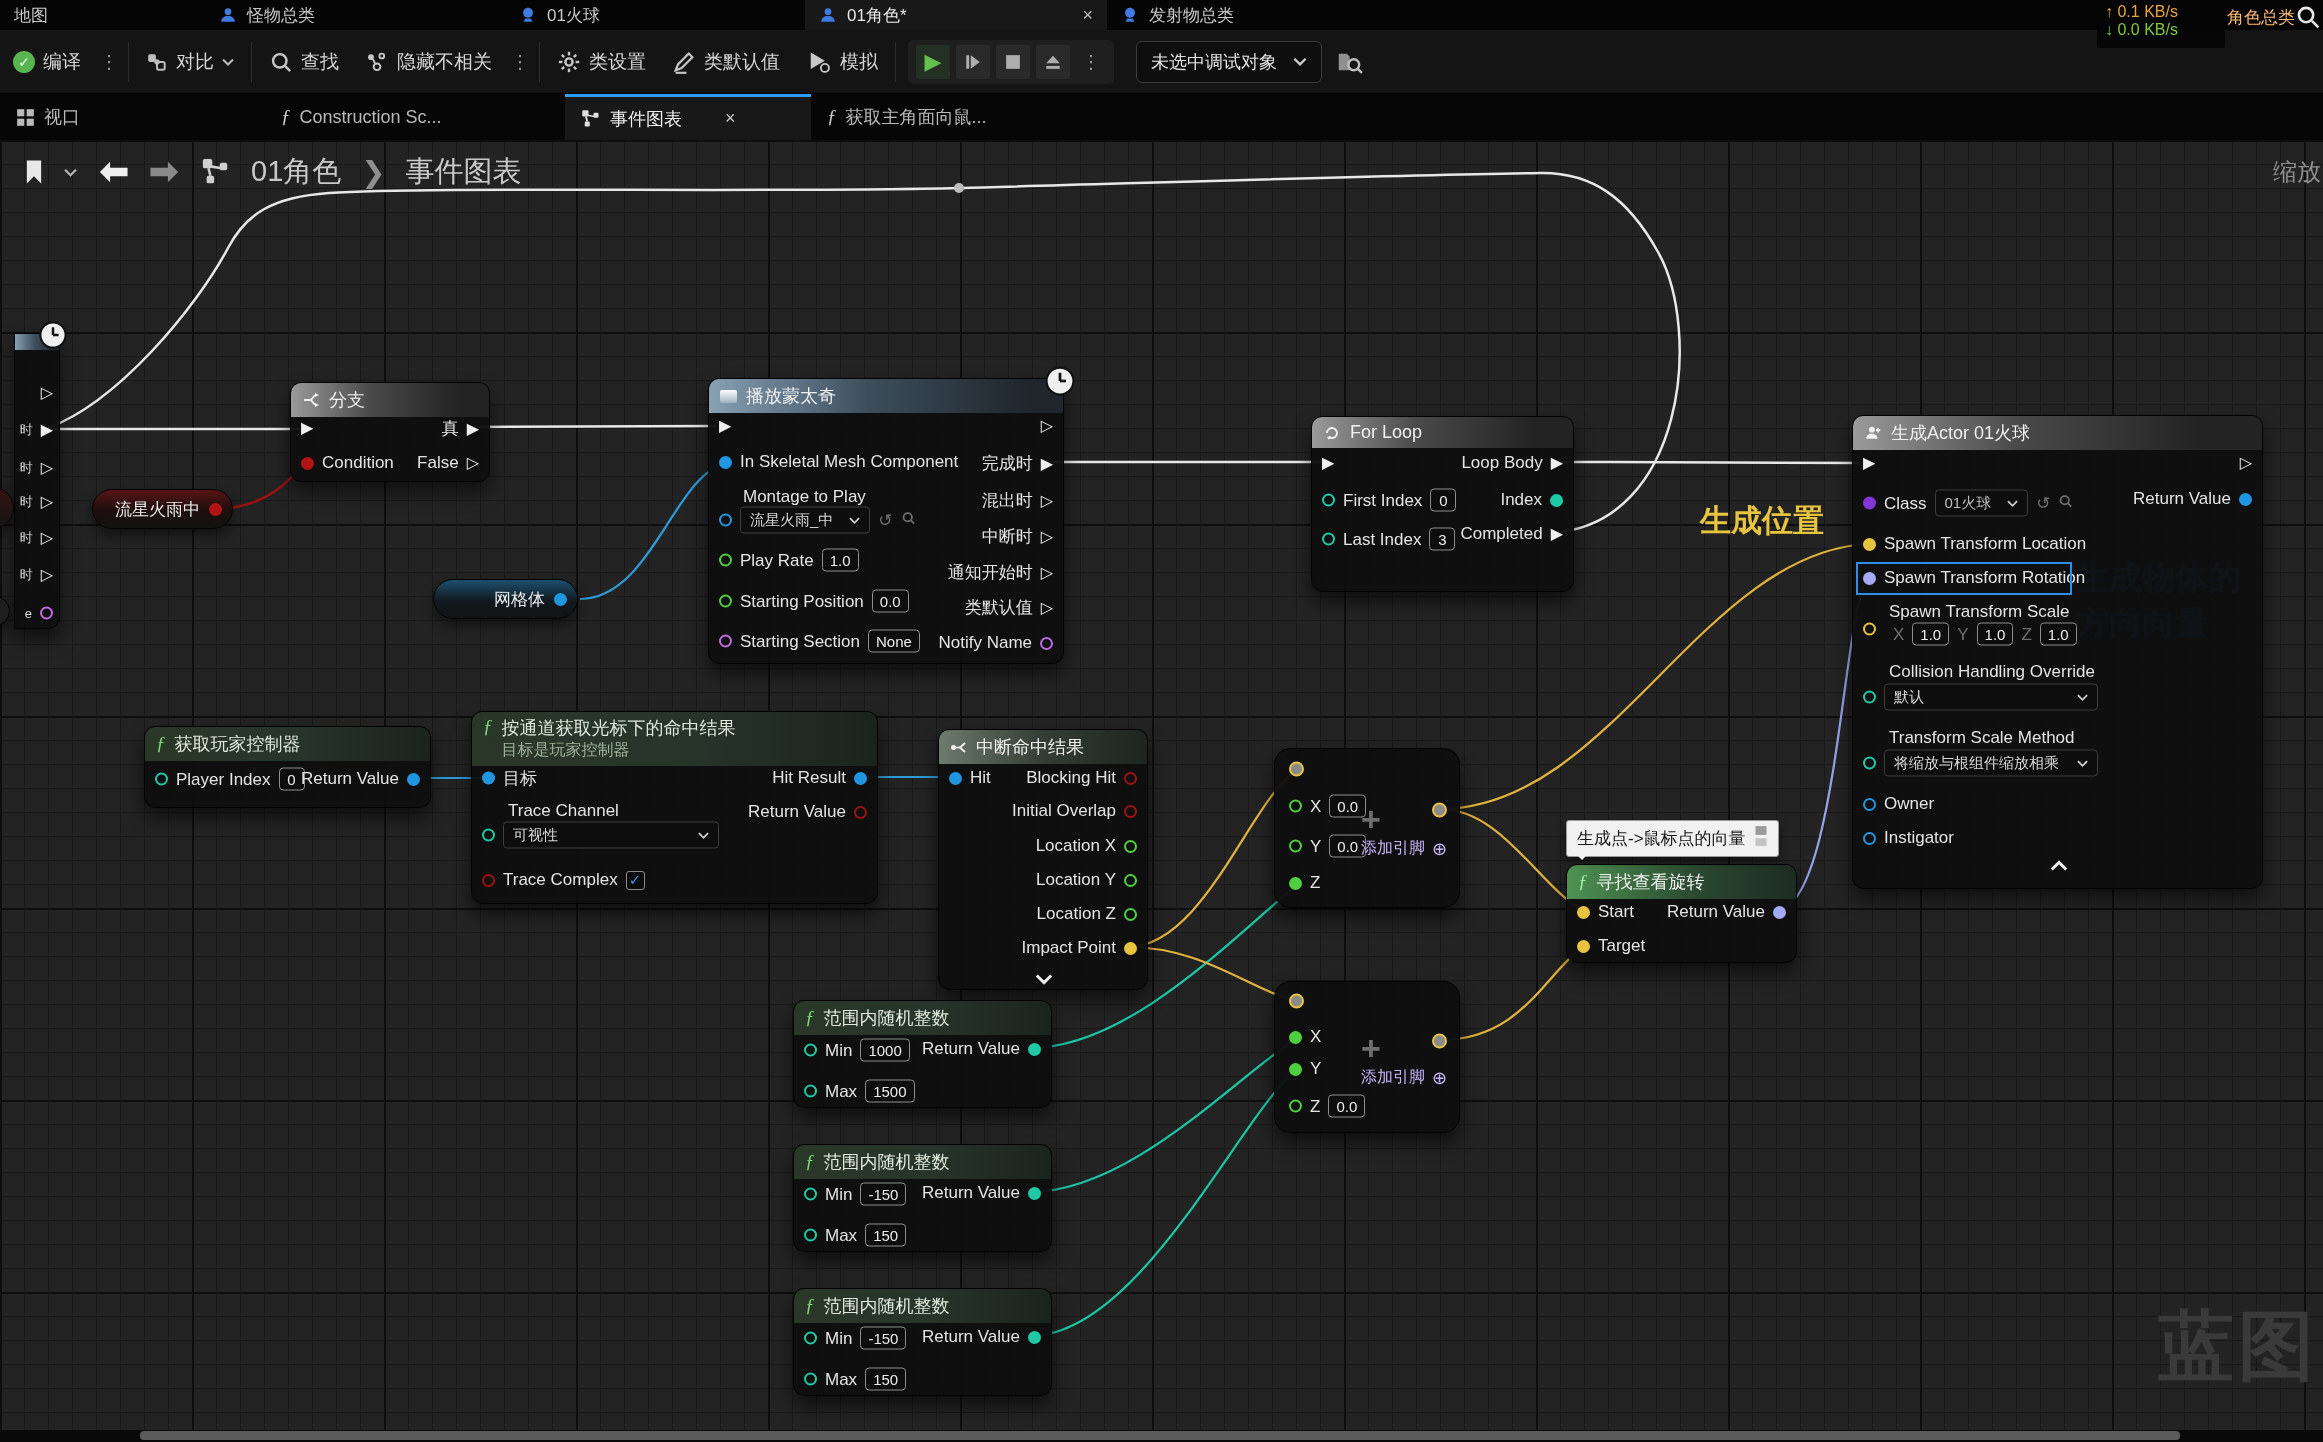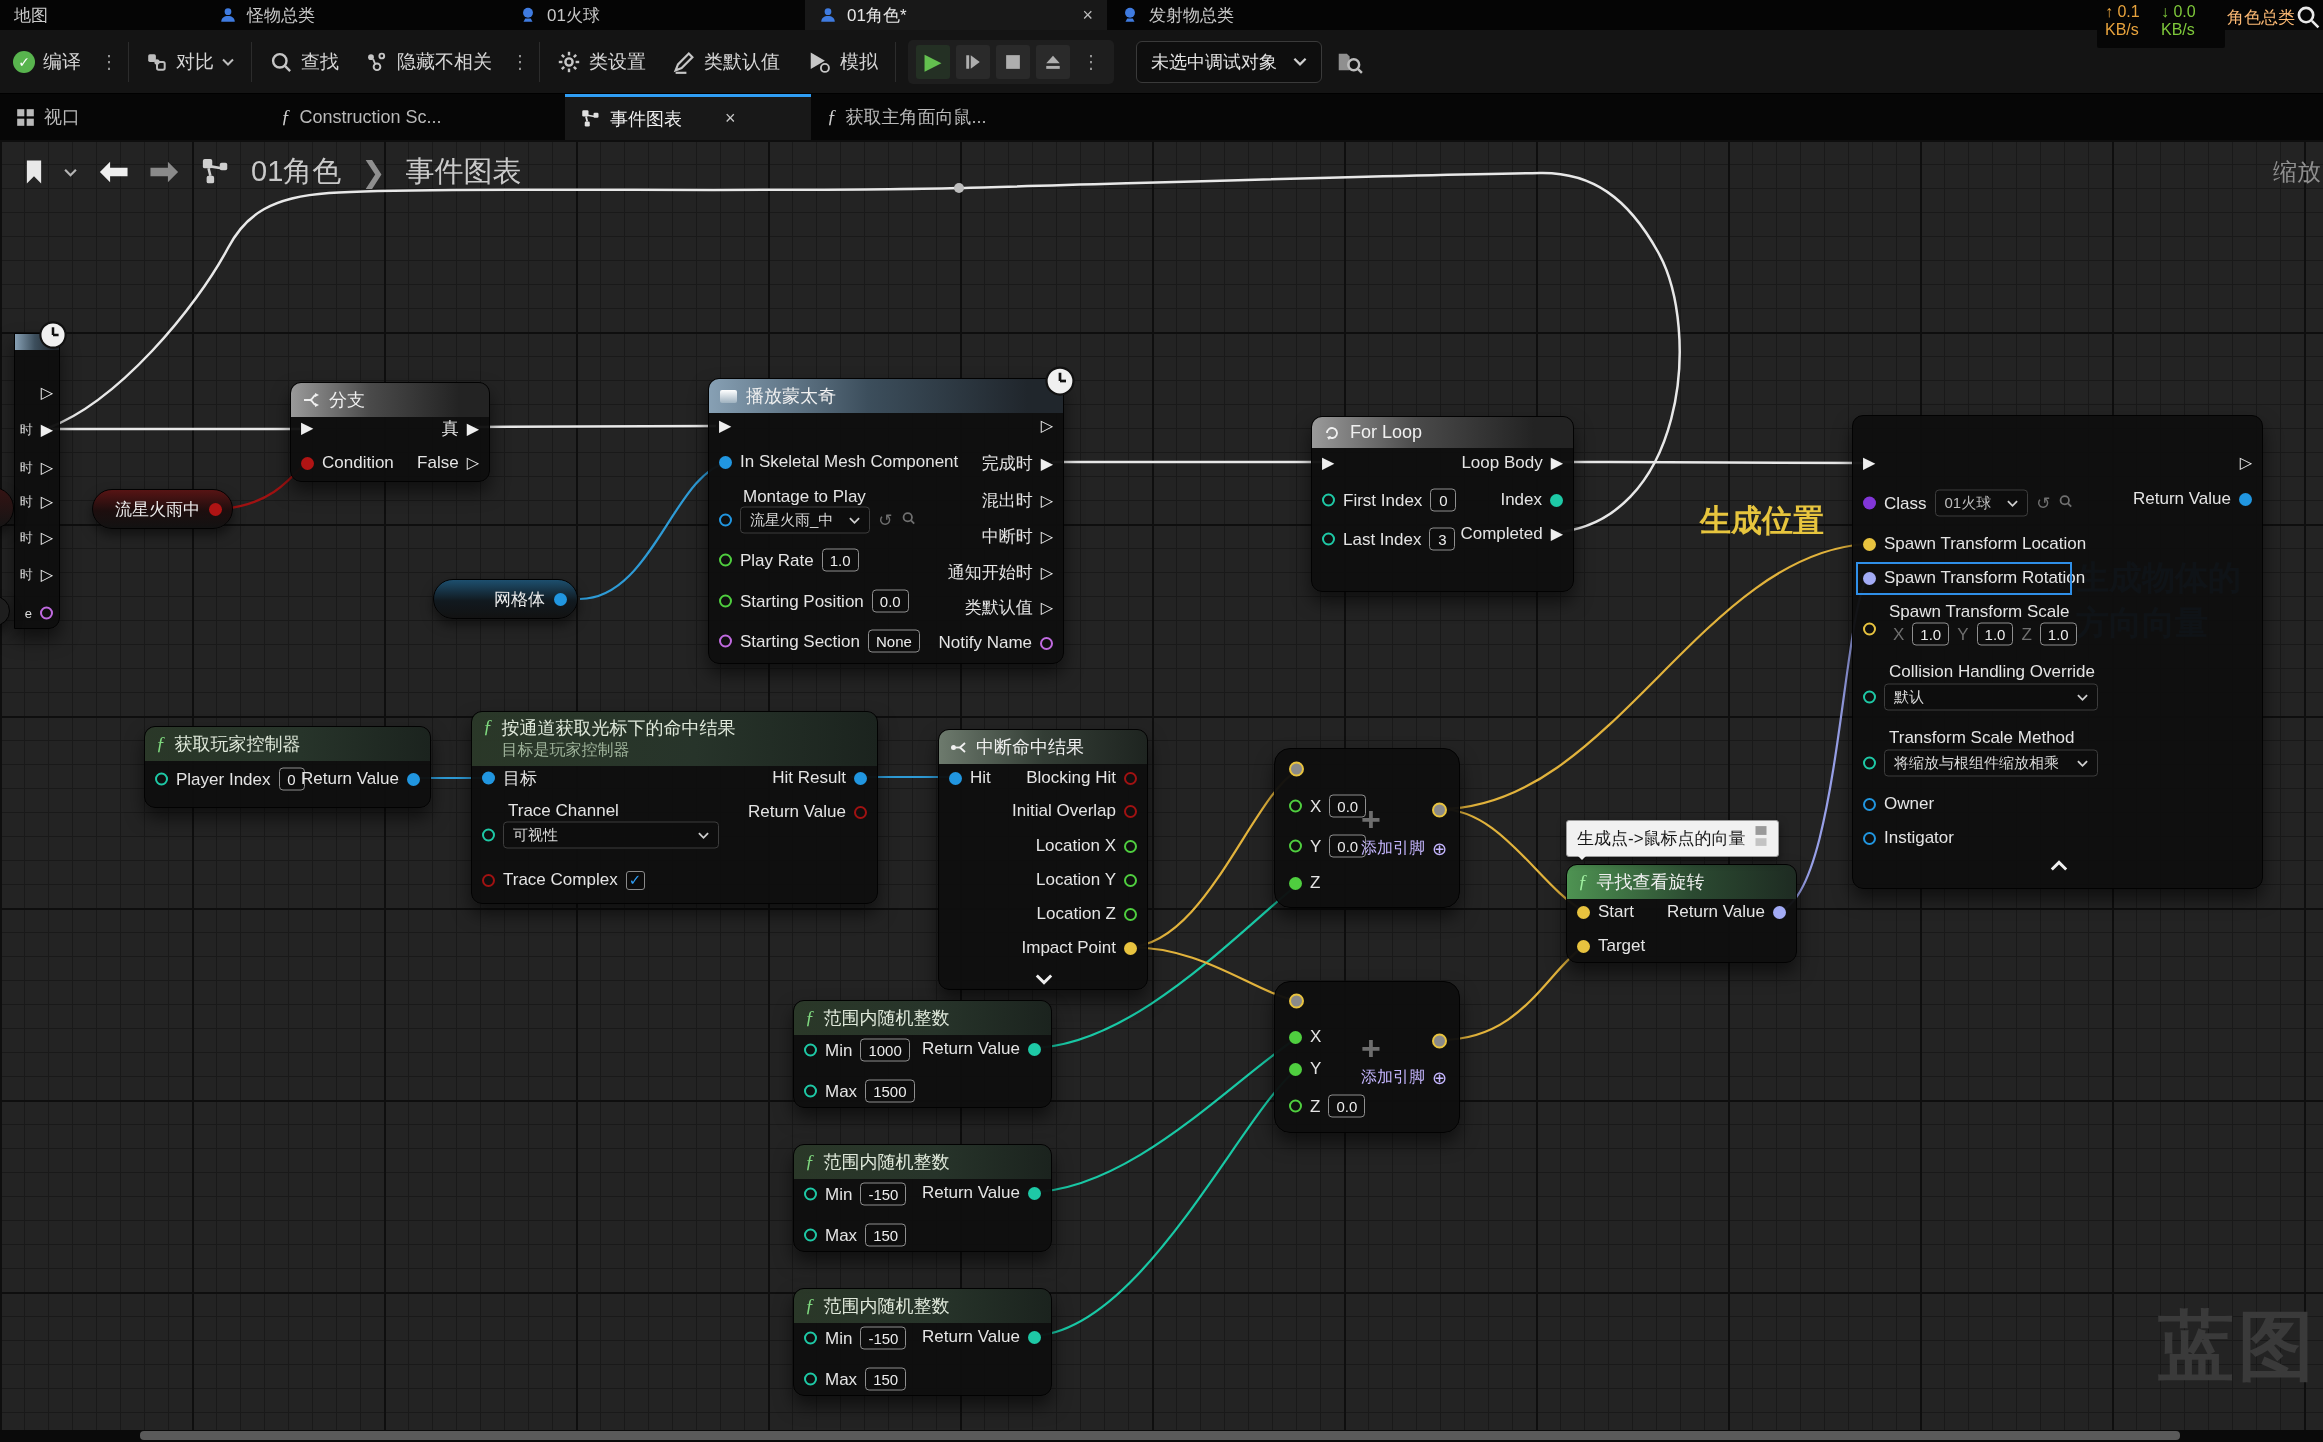--- a/index.html
+++ b/index.html
@@ -7,21 +7,21 @@
     font-family:"Liberation Sans","DejaVu Sans",sans-serif; }
   .abs { position:absolute; }
 
   
   #titlebar { position:absolute; left:0; top:0; width:2323px; height:30px; background:#050505; display:flex; align-items:stretch; z-index:6; }
   .ttab { display:flex; align-items:center; gap:10px; padding:0 14px; color:#c9c9c9; font-size:17px; flex:none; }
   .ttab .icon { width:18px; height:18px; flex:none; }
   .ttab.active { background:#181818; color:#e8e8e8; }
   .ttab .close { margin-left:auto; color:#bdbdbd; font-size:18px; }
   #net-overlay { position:absolute; right:98px; top:0; width:128px; height:48px; background:rgba(5,5,5,.92); z-index:8;
-    display:flex; flex-direction:row; padding:3px 8px; font-size:16px; border-radius:2px;}
+    display:flex; flex-direction:column; padding:3px 8px; font-size:16px; border-radius:2px;}
   #behind-class { position:absolute; right:28px; top:6px; color:#fdba74; font-size:17px; z-index:7; }
   #title-search { position:absolute; right:2px; top:4px; z-index:7; }
 
   #toolbar { position:absolute; left:0; top:30px; width:2323px; height:64px; background:#141414; border-bottom:1px solid #000;
     display:flex; align-items:center; color:#d6d6d6; font-size:19px; z-index:6; }
   .titem { display:flex; align-items:center; gap:8px; padding:0 13px; flex:none; }
   .tsep { width:1px; height:40px; background:#2c2c2c; margin:0 4px; flex:none; }
   .tdots { color:#9a9a9a; font-size:18px; padding:0 6px; }
   .chk-badge { width:22px; height:22px; border-radius:50%; background:#58b44e; color:#fff; font-size:14px; display:flex; align-items:center; justify-content:center; }
   .play-group { display:flex; align-items:center; gap:6px; background:#1e1e1e; border-radius:5px; padding:5px 8px; margin-left:8px; }
@@ -549,20 +549,31 @@
       <span>Last Index</span>
       <span class="vbox">3</span>
     </div>
   <div class="prow" style="top:117px;right:10px">
       <span>Completed</span>
       <span class="exec">▶</span>
     </div>
 </div>
 
 <div class="node" style="left:1852px;top:415px;width:411px;height:474px">
+  <div class="nhdr hdr-gray">
+    <span class="icon">
+        <svg width="18" height="18" viewBox="0 0 16 16">
+          <circle cx="7" cy="5" r="2.6" fill="#f0f0f0"></circle>
+          <path d="M2 13c0-3 2.2-4.4 5-4.4s5 1.4 5 4.4z" fill="#f0f0f0"></path>
+          <line x1="12.5" y1="3.5" x2="12.5" y2="7.5" stroke="#f0f0f0" stroke-width="1.6"></line>
+          <line x1="10.5" y1="5.5" x2="14.5" y2="5.5" stroke="#f0f0f0" stroke-width="1.6"></line>
+        </svg>
+      </span>
+    <span>生成Actor 01火球</span>
+  </div>
   <div class="prow" style="top:47px;left:10px">
       <span class="exec">▶</span>
     </div>
   <div class="prow" style="top:47px;right:10px">
       <span class="exec">▷</span>
     </div>
   <div class="prow" style="top:87px;left:10px">
     <span class="pin" style="background:#8236d8"></span>
     <span>Class</span>
     <div class="dd">

